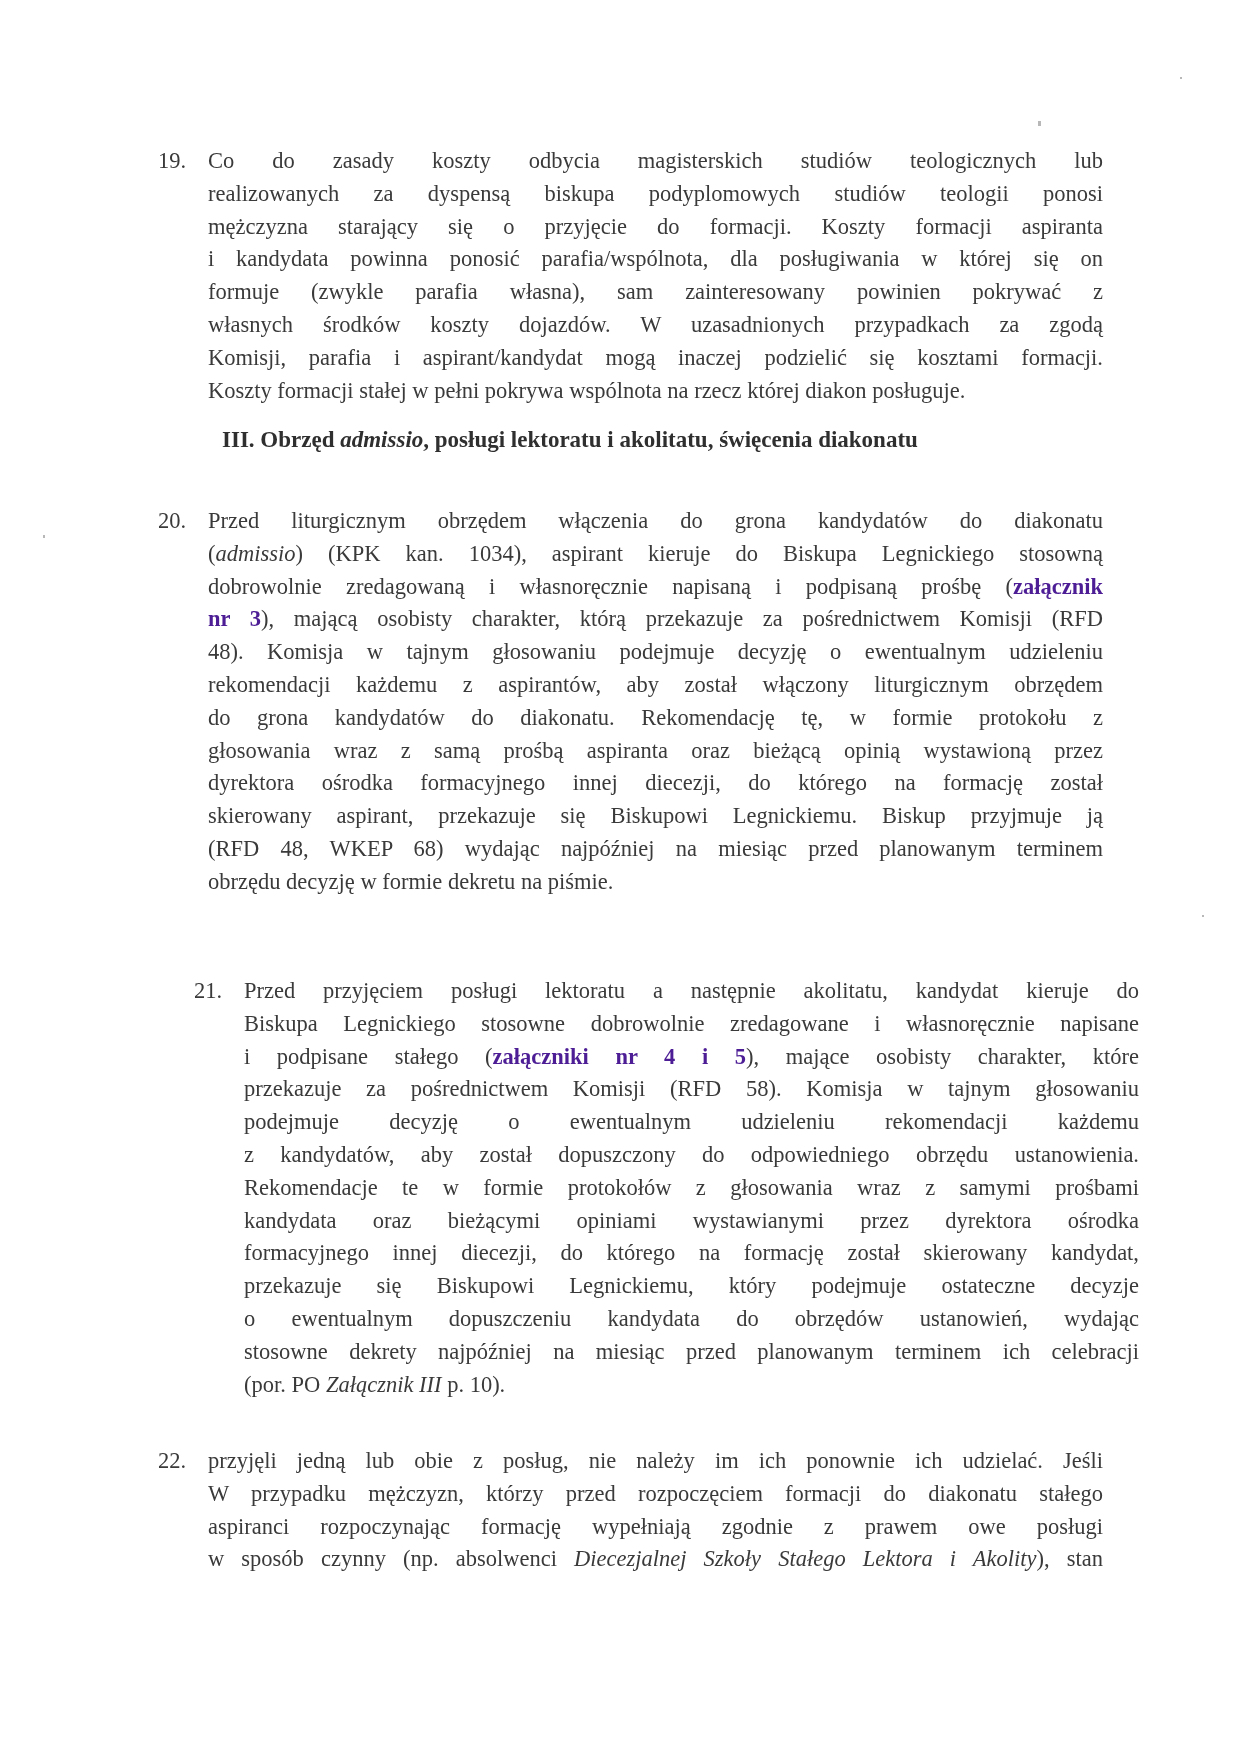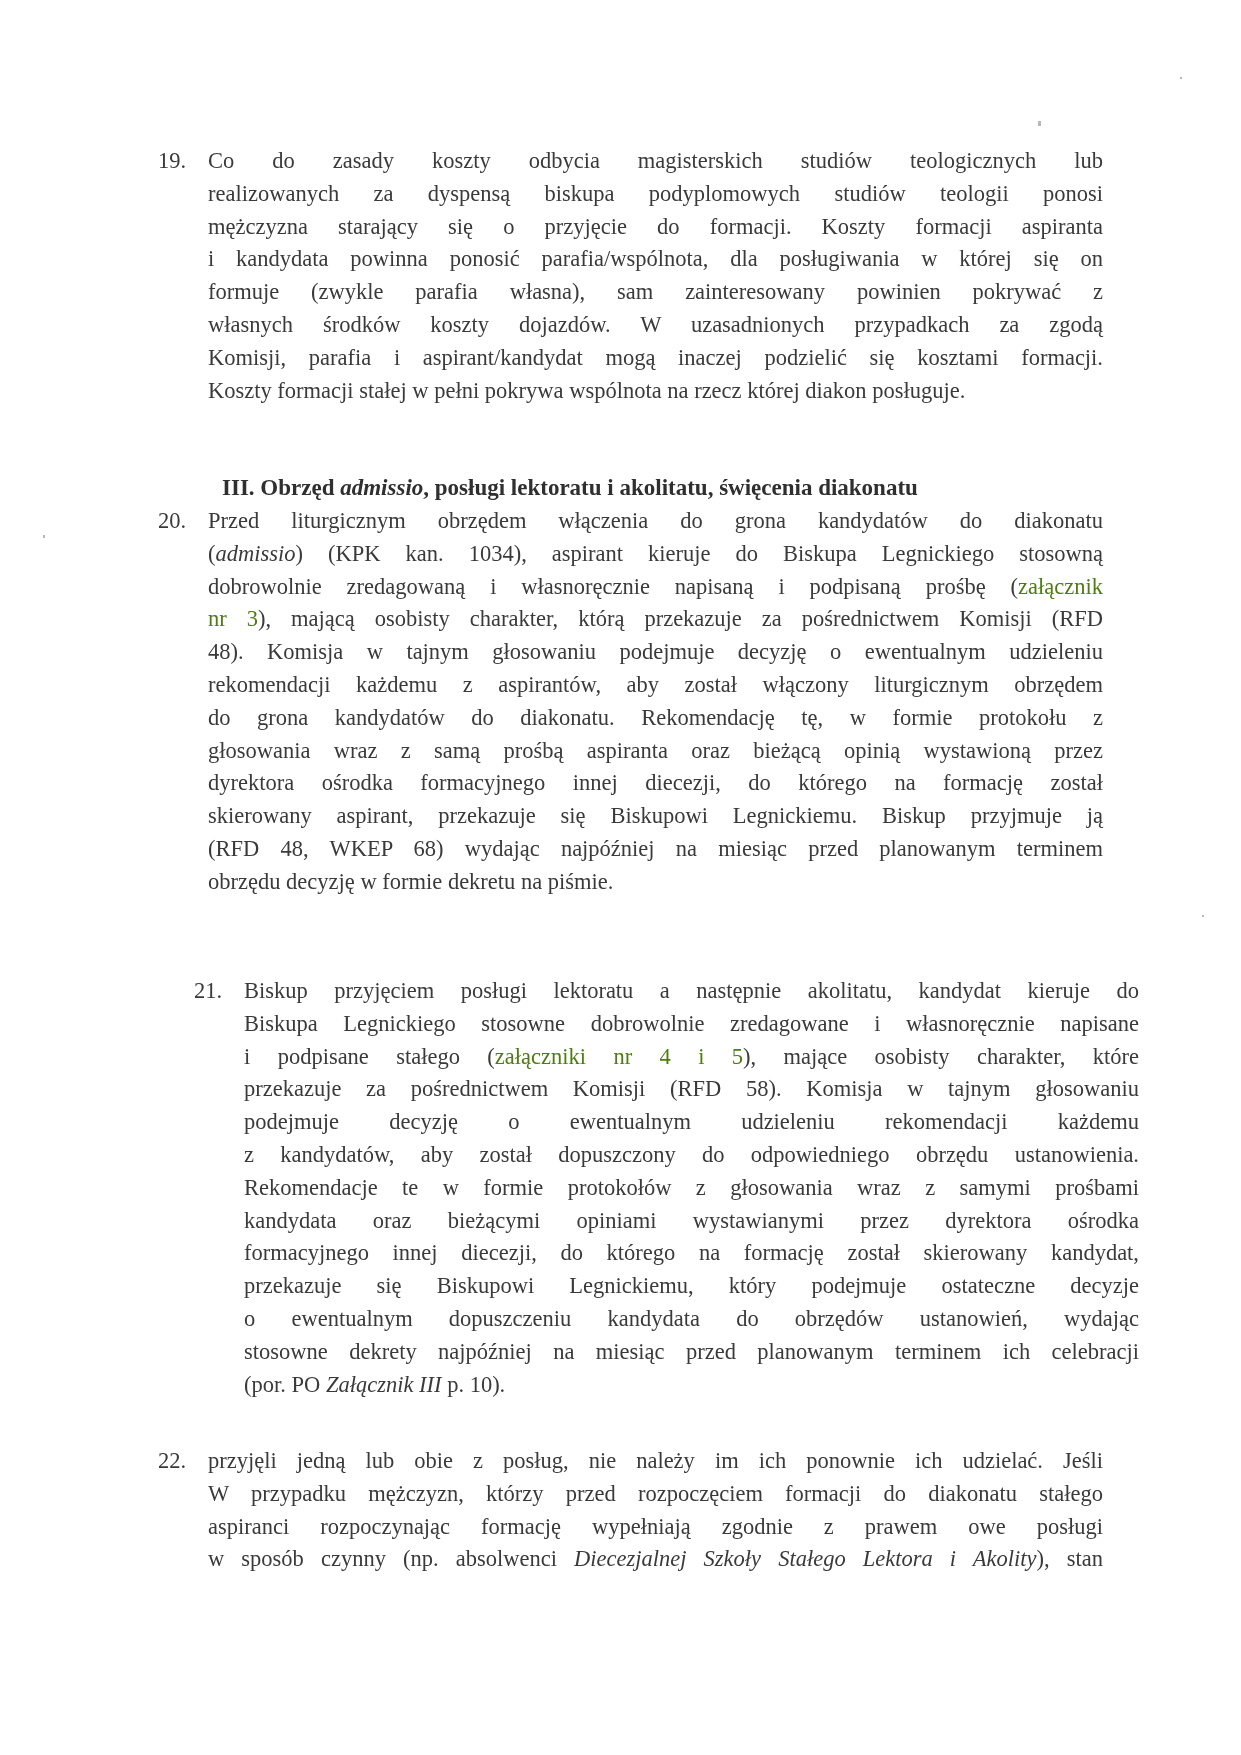--- a/index.html
+++ b/index.html
@@ -11,23 +11,23 @@
   .page { position: absolute; left: 0; top: 0; width: 1170px; height: 1755px; }
   .para {
     position: absolute; left: 160px; width: 943px;
     font-size: 22.5px; line-height: 32.8px;
     text-align: justify;
   }
   .para .num { position: absolute; left: -2px; top: 0; width: 44px; }
   .para .body { margin-left: 48px; display: block; }
   .para .line { display: block; text-align: justify; text-align-last: justify; white-space: nowrap; }
   .para .line.last { text-align-last: left; }
-  .link { color: #4d7c0f; font-weight: normal; }
+  .link { color: #4c1d95; font-weight: bold; }
   .heading {
-    position: absolute; left: 222px; top: 472px; width: 900px;
+    position: absolute; left: 222px; top: 424px; width: 900px;
     font-size: 23px; font-weight: bold; line-height: 32px; color: #2f2f2f;
   }
   .speck { position: absolute; background: #b8b8b8; }
 </style>
 </head>
 <body>
 
 <div class="page">
 
   <div class="speck" style="left:1038px;top:121px;width:3px;height:5px;"></div>
@@ -67,21 +67,21 @@
       <span class="line">dyrektora ośrodka formacyjnego innej diecezji, do którego na formację został</span>
       <span class="line">skierowany aspirant, przekazuje się Biskupowi Legnickiemu. Biskup przyjmuje ją</span>
       <span class="line">(RFD 48, WKEP 68) wydając najpóźniej na miesiąc przed planowanym terminem</span>
       <span class="line last">obrzędu decyzję w formie dekretu na piśmie.</span>
     </span>
   </div>
 
   <div class="para" style="top:975px;margin-left:36px;">
     <span class="num">21.</span>
     <span class="body">
-      <span class="line">Biskup przyjęciem posługi lektoratu a następnie akolitatu, kandydat kieruje do</span>
+      <span class="line">Przed przyjęciem posługi lektoratu a następnie akolitatu, kandydat kieruje do</span>
       <span class="line">Biskupa Legnickiego stosowne dobrowolnie zredagowane i własnoręcznie napisane</span>
       <span class="line"><span>i podpisane stałego (</span><span class="link">załączniki nr 4 i 5</span><span>), mające osobisty charakter, które</span></span>
       <span class="line">przekazuje za pośrednictwem Komisji (RFD 58). Komisja w tajnym głosowaniu</span>
       <span class="line">podejmuje decyzję o ewentualnym udzieleniu rekomendacji każdemu</span>
       <span class="line">z kandydatów, aby został dopuszczony do odpowiedniego obrzędu ustanowienia.</span>
       <span class="line">Rekomendacje te w formie protokołów z głosowania wraz z samymi prośbami</span>
       <span class="line">kandydata oraz bieżącymi opiniami wystawianymi przez dyrektora ośrodka</span>
       <span class="line">formacyjnego innej diecezji, do którego na formację został skierowany kandydat,</span>
       <span class="line">przekazuje się Biskupowi Legnickiemu, który podejmuje ostateczne decyzje</span>
       <span class="line">o ewentualnym dopuszczeniu kandydata do obrzędów ustanowień, wydając</span>

